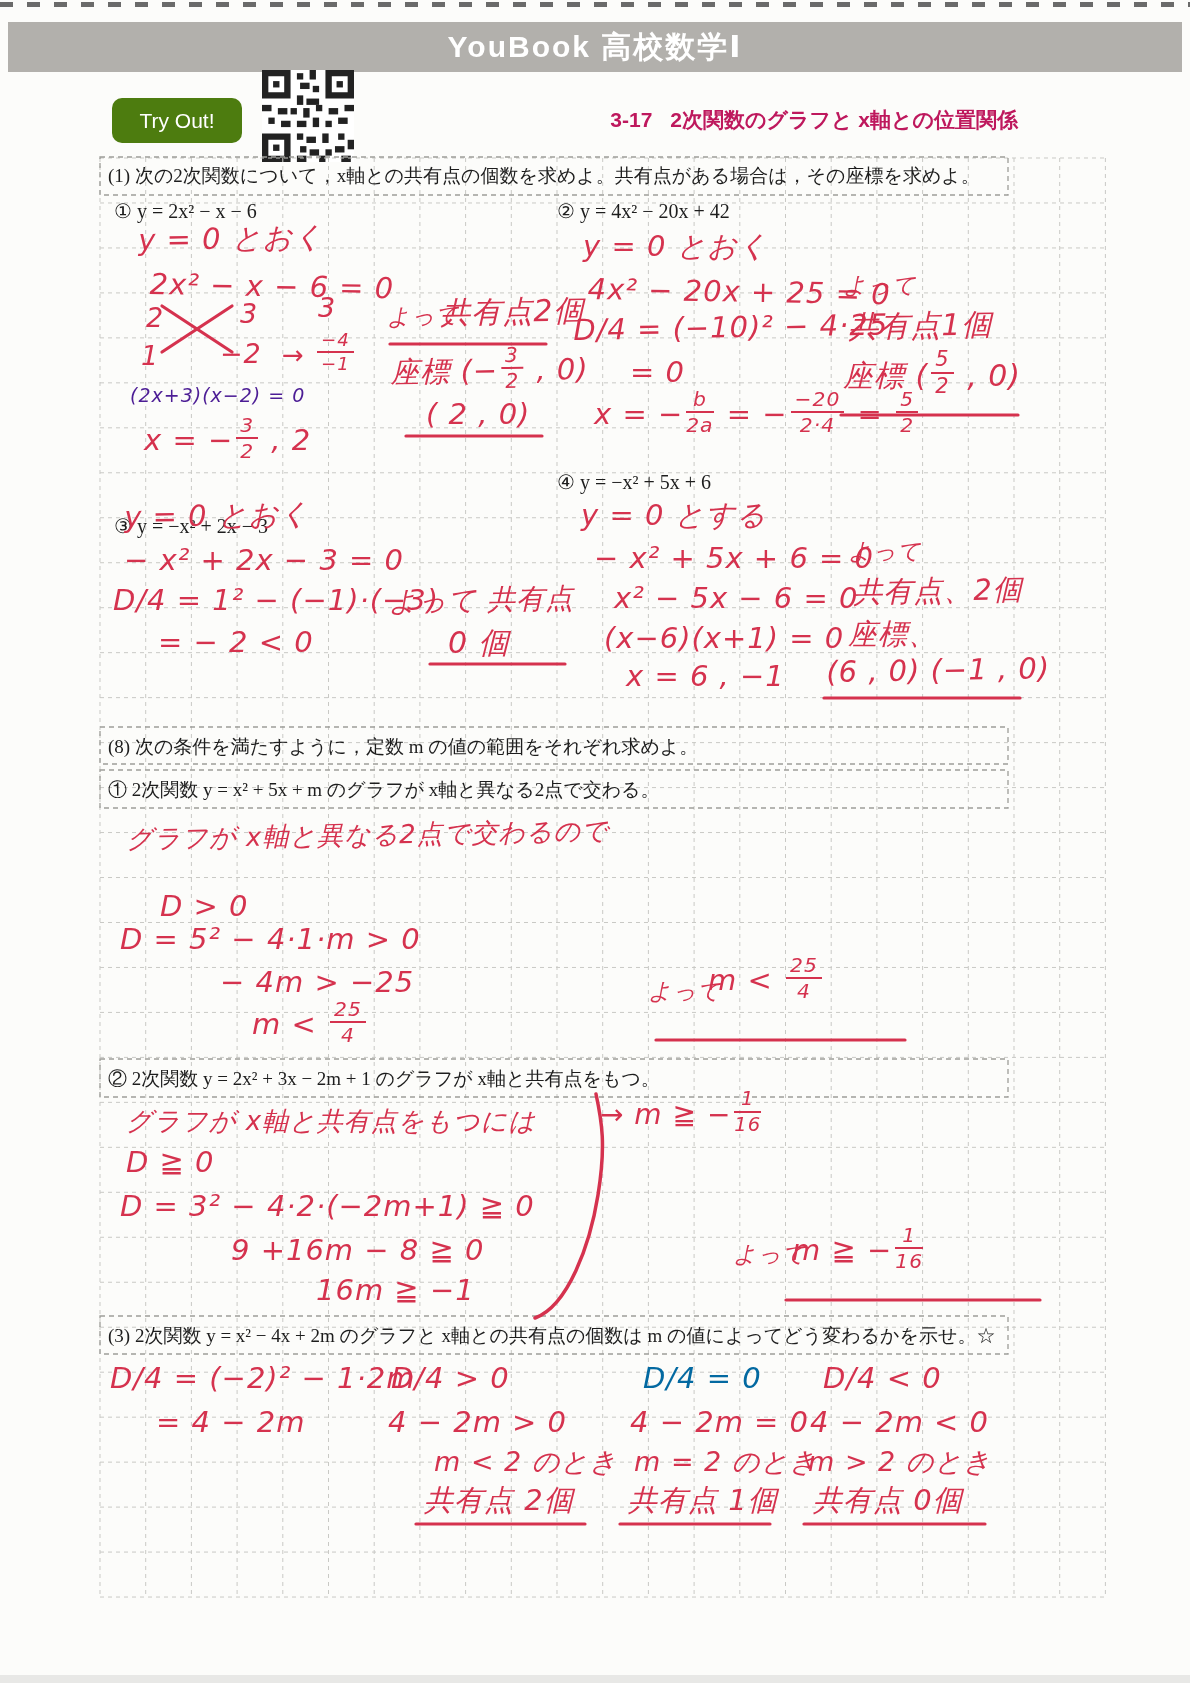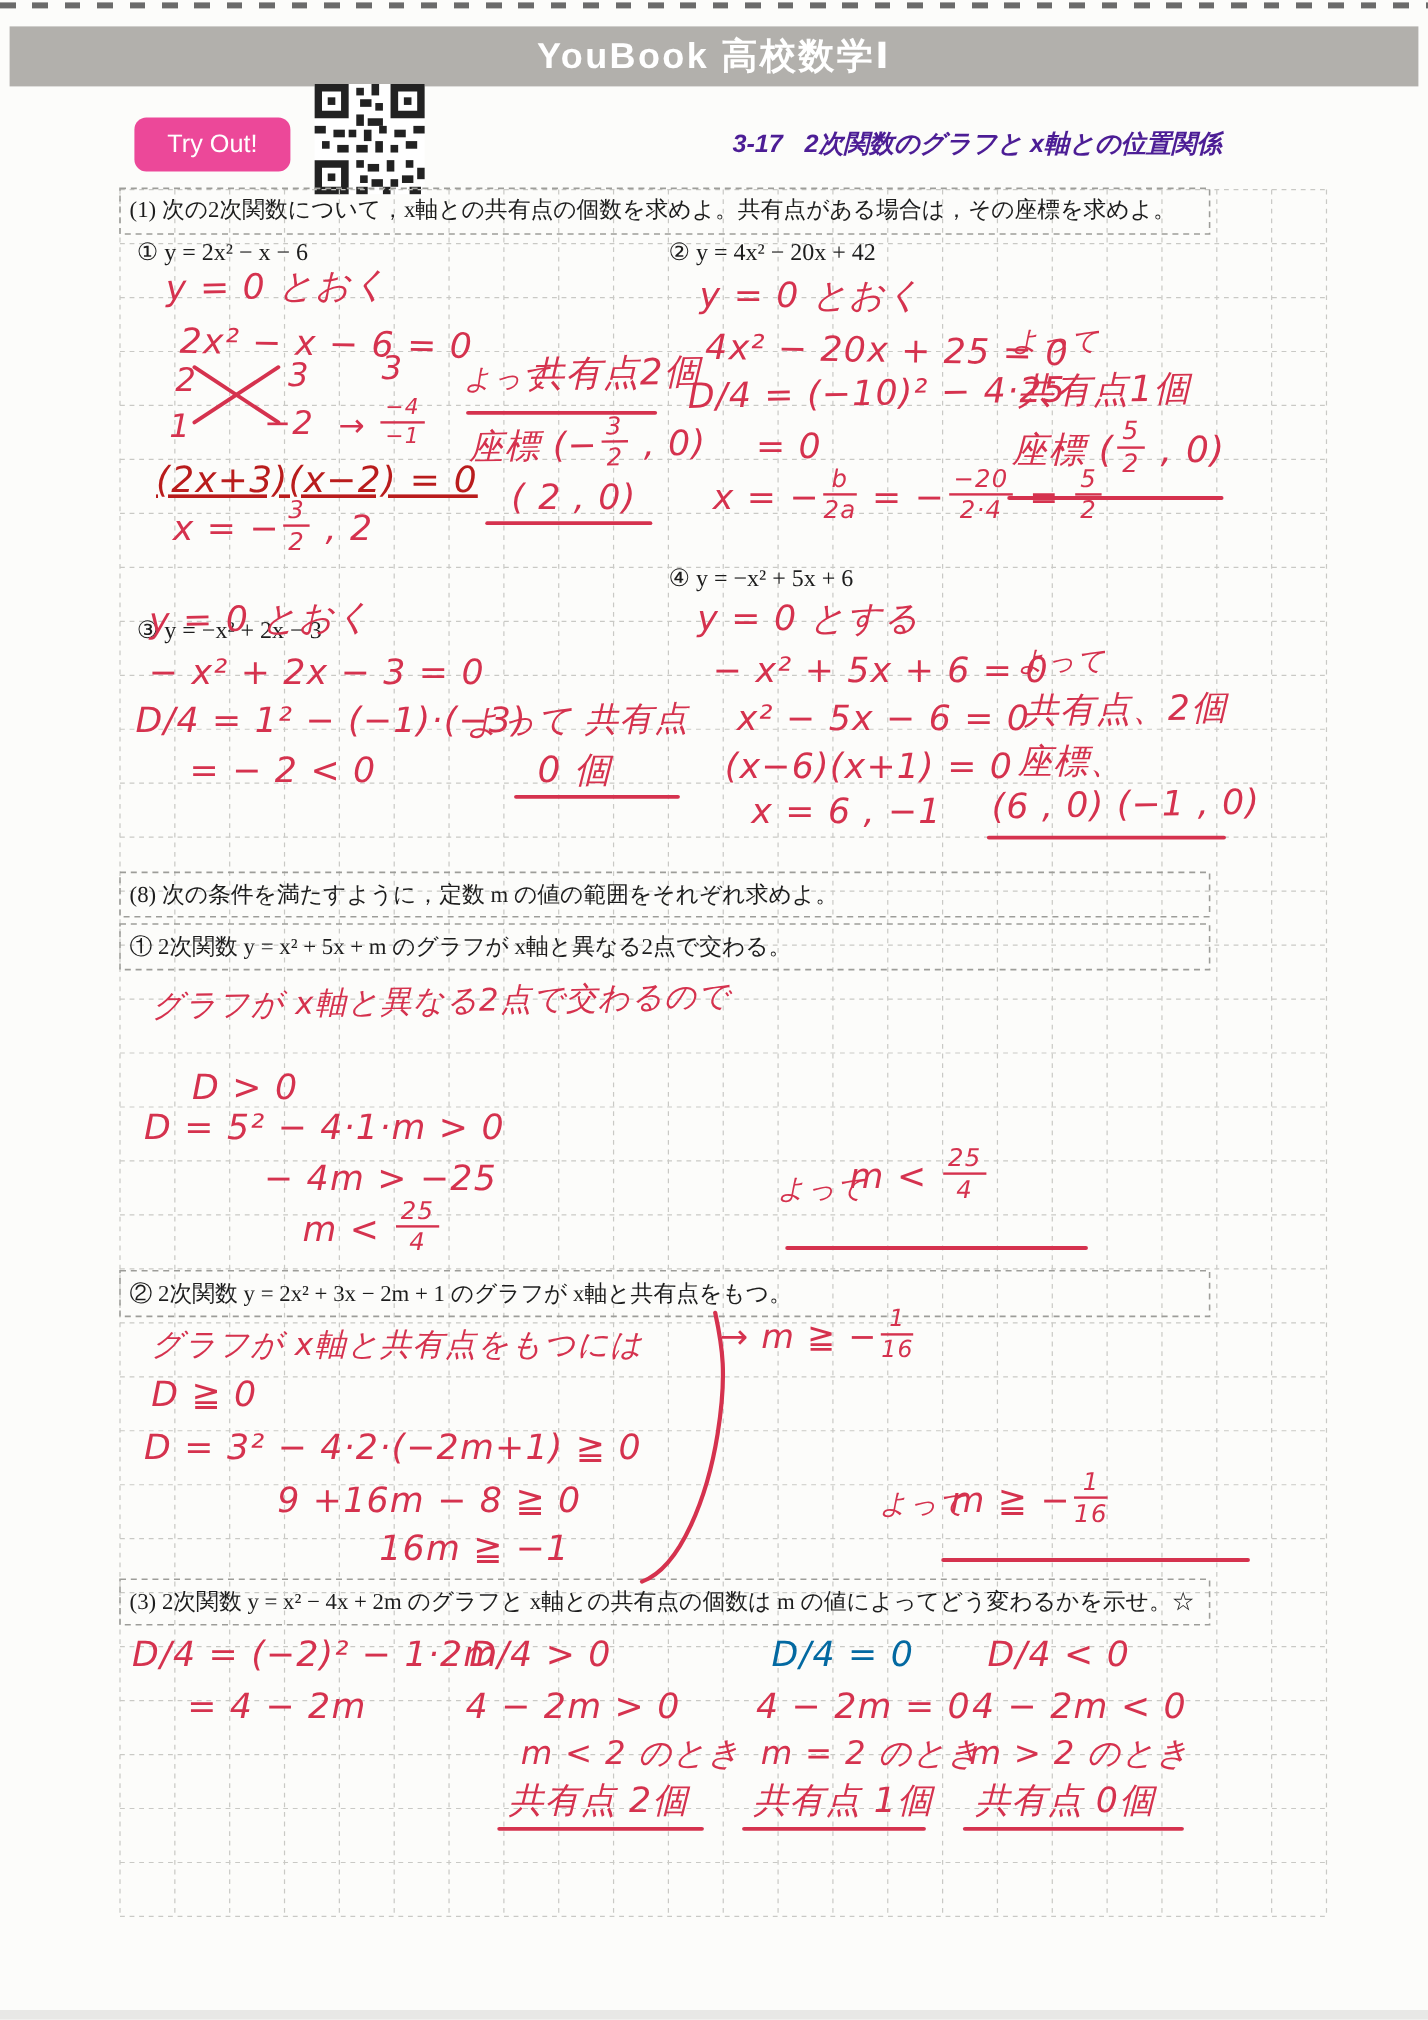--- a/index.html
+++ b/index.html
@@ -8,21 +8,21 @@
   #scan-noise{position:absolute;left:0;top:2px;width:100%;height:5px;
         background:repeating-linear-gradient(90deg,#3a3a3a 0 13px,transparent 13px 27px);opacity:.75;}
   #banner{position:absolute;left:8px;top:22px;width:1174px;height:50px;
         display:flex;align-items:center;justify-content:center;}
   #banner .t{color:#ffffff;font-weight:bold;font-size:30px;letter-spacing:2px;
         font-family:"Liberation Sans","DejaVu Sans",sans-serif;}
   #tryout{position:absolute;left:112px;top:98px;width:130px;height:45px;border-radius:10px;
         display:flex;align-items:center;justify-content:center;color:#fff;font-size:21px;}
   #qr{position:absolute;left:262px;top:70px;}
   #lesson{position:absolute;left:560px;top:106px;width:458px;text-align:right;
-        font-weight:bold;font-size:21px;color:#4c1d95;white-space:nowrap;font-style:italic;}
+        font-weight:bold;font-size:21px;color:#be185d;white-space:nowrap;}
   #lesson .num{margin-right:18px;}
   svg.layer{position:absolute;left:0;top:0;pointer-events:none;}
   .pt{position:absolute;font-family:"Liberation Serif","DejaVu Serif",serif;
         color:#1d1d1d;white-space:nowrap;line-height:1.2;}
   .hw{position:absolute;white-space:nowrap;line-height:1;letter-spacing:1px;
         font-family:"DejaVu Sans",sans-serif;font-style:italic;transform-origin:left top;}
   .hw .frac{display:inline-flex;flex-direction:column;text-align:center;vertical-align:middle;
         font-size:.70em;line-height:1.1;margin:0 3px;transform:translateY(-4px);}
   .hw .frac .fr-top{border-bottom:2.5px solid currentColor;padding:0 4px 1px;}
   .hw .frac .fr-bot{padding-top:1px;}
@@ -31,21 +31,21 @@
 <body>
 
 <div id="page">
 
   <div id="scan-noise"></div>
 
   <div id="banner" style="background: rgb(178, 176, 172);">
     <span class="t">YouBook 高校数学Ⅰ</span>
   </div>
 
-  <div id="tryout" style="background: #ec4899;">
+  <div id="tryout" style="background: #4d7c0f;">
     <span>Try Out!</span>
   </div>
 
   <svg id="qr" width="92" height="92" viewBox="0 0 29 29">
     <rect width="29" height="29" fill="#fff"></rect>
     <g fill="#222">
       <path d="M0 0h9v9h-9z M2 2v5h5v-5z" fill-rule="evenodd"></path>
       <path d="M20 0h9v9h-9z M22 2v5h5v-5z" fill-rule="evenodd"></path>
       <path d="M0 20h9v9h-9z M2 22v5h5v-5z" fill-rule="evenodd"></path>
       <rect x="3.5" y="3.5" width="2" height="2"></rect>
@@ -167,21 +167,21 @@
       <div class="hw" style="color: rgb(213, 50, 78); transform: rotate(1deg); left: 150px; top: 270px; font-size: 29px;">2x² − x − 6 = 0</div>
       <div class="hw" style="color: rgb(213, 50, 78); left: 146px; top: 304px; font-size: 27px;">2</div>
       <div class="hw" style="color: rgb(213, 50, 78); left: 240px; top: 300px; font-size: 27px;">3</div>
       <div class="hw" style="color: rgb(213, 50, 78); left: 318px; top: 294px; font-size: 27px;">3</div>
       <div class="hw" style="color: rgb(213, 50, 78); left: 141px; top: 342px; font-size: 27px;">1</div>
       <div class="hw" style="color: rgb(213, 50, 78); left: 220px; top: 340px; font-size: 27px;">−2</div>
       <div class="hw" style="color: rgb(213, 50, 78); left: 282px; top: 334px; font-size: 26px;"><span>→ </span><span class="frac">
           <span class="fr-top">−4</span>
           <span class="fr-bot">−1</span>
         </span></div>
-      <div class="hw" style="color: #b91c1c; left: 130px; top: 386px; font-size: 30px; text-decoration: underline;">(2x+3)(x−2) = 0</div>
+      <div class="hw" style="color: #4c1d95; left: 130px; top: 386px; font-size: 19px;">(2x+3)(x−2) = 0</div>
       <div class="hw" style="color: rgb(213, 50, 78); left: 144px; top: 418px; font-size: 29px;"><span>x = −</span><span class="frac">
           <span class="fr-top">3</span>
           <span class="fr-bot">2</span>
         </span><span> , 2</span></div>
       <div class="hw" style="color: rgb(213, 50, 78); transform: rotate(-2deg); left: 386px; top: 306px; font-size: 23px;">よって</div>
       <div class="hw" style="color: rgb(213, 50, 78); transform: rotate(-1deg); left: 440px; top: 298px; font-size: 30px;">共有点2個</div>
       <div class="hw" style="color: rgb(213, 50, 78); transform: rotate(-1deg); left: 390px; top: 350px; font-size: 29px;"><span>座標 (−</span><span class="frac">
           <span class="fr-top">3</span>
           <span class="fr-bot">2</span>
         </span><span> , 0)</span></div>

